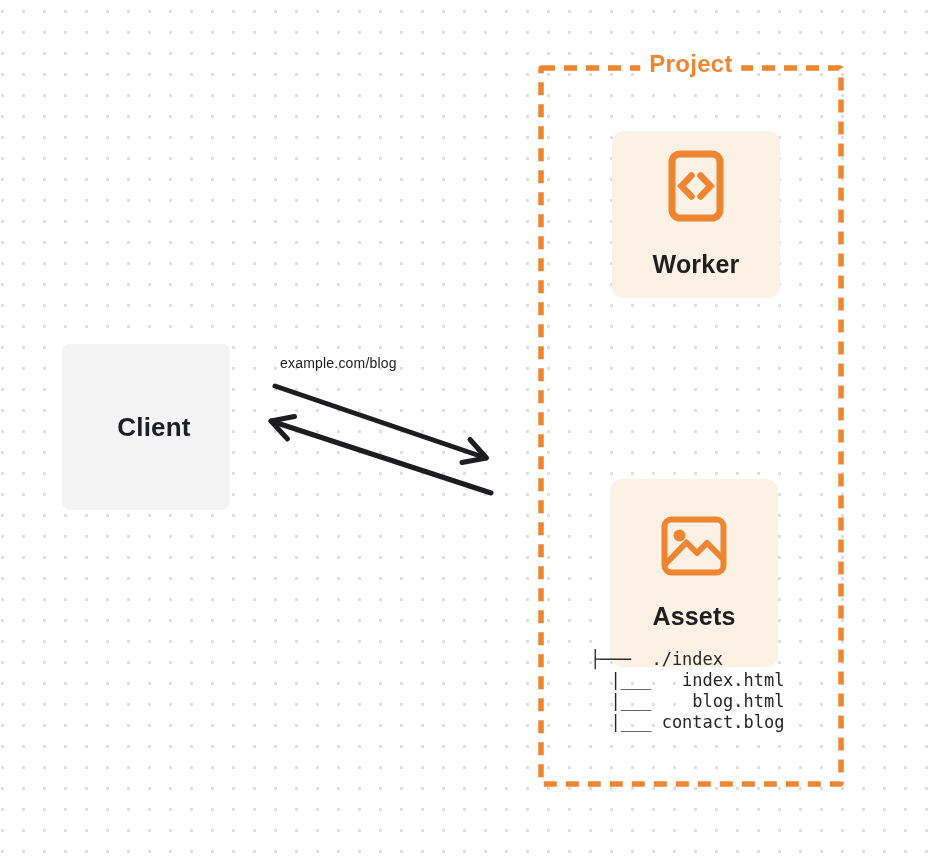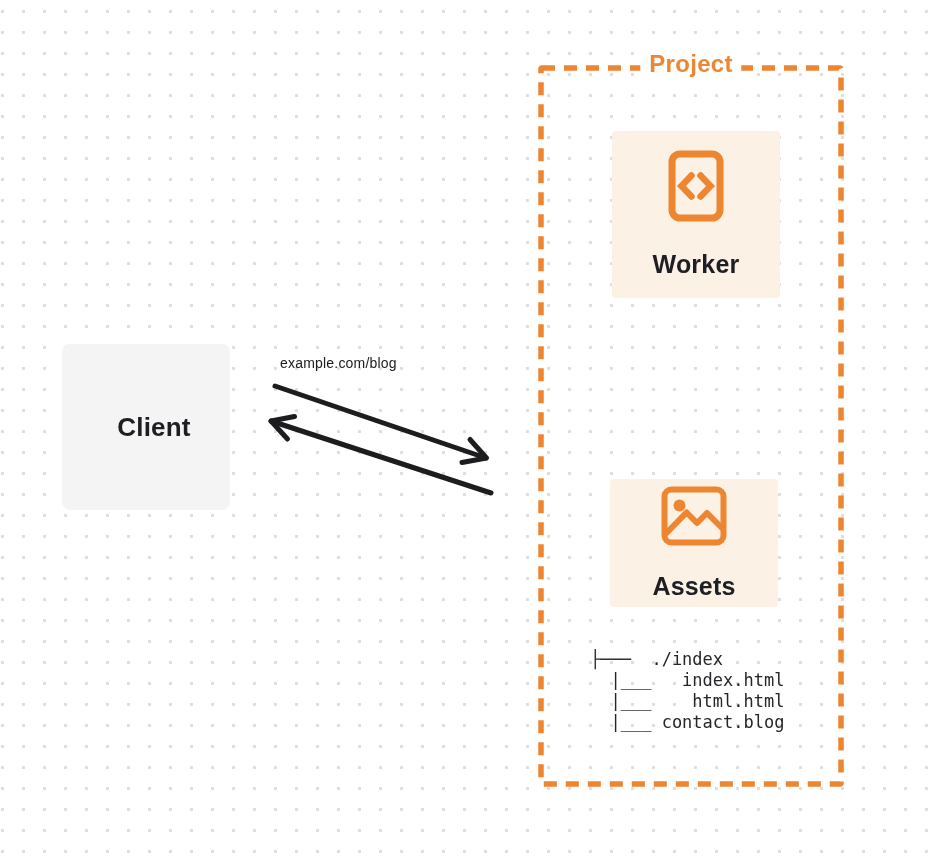--- a/index.html
+++ b/index.html
@@ -37,25 +37,25 @@
   }
   .project-box .dash-rect{position:absolute;inset:0;overflow:visible;}
   .project-label{
     position:absolute;top:-17px;left:50%;transform:translateX(-50%);
     background:#ffffff;padding:0 9px;
     font-size:24px;font-weight:700;color:#ee8531;letter-spacing:.3px;
     line-height:32px;white-space:nowrap;text-align:center;
   }
   
   .card{
-    position:absolute;width:168px;border-radius:4px;background:#fbf1e4;
+    position:absolute;width:168px;border-radius:12px;background:#fbf1e4;
     display:flex;flex-direction:column;align-items:center;justify-content:center;
   }
   .worker-card{left:74px;top:66px;height:167px;gap:28px;}
-  .assets-card{left:72px;top:414px;height:128px;gap:26px;}
+  .assets-card{left:72px;top:414px;height:188px;gap:26px;}
   .card .label{
     font-size:25px;font-weight:700;color:#1e1f23;letter-spacing:.2px;
   }
   
   .file-tree{
     position:absolute;left:52px;top:584px;
     font-family:"DejaVu Sans Mono","Liberation Mono",monospace;
     font-size:17px;line-height:21px;color:#26262a;
     white-space:pre;margin:0;
   }
@@ -105,17 +105,17 @@
       <svg width="66" height="60" viewBox="0 0 66 60">
         <rect x="3.5" y="3.5" width="59" height="53" rx="7" fill="none" stroke="#ee8531" stroke-width="6"></rect>
         <circle cx="18.5" cy="19.5" r="6" fill="#ee8531"></circle>
         <path d="M5 47.5 L25.5 26.5 L36 37 L46 27 L61.5 42.5" fill="none" stroke="#ee8531" stroke-width="6" stroke-linecap="round" stroke-linejoin="round"></path>
       </svg>
       <span class="label">Assets</span>
     </div>
 
     <pre class="file-tree"><span>├───  ./index</span>
 <span>  |___   index.html</span>
-<span>  |___    html.html</span>
+<span>  |___    blog.html</span>
 <span>  |___ contact.blog</span></pre>
   </div>
 
 </div>
 
 </body></html>

